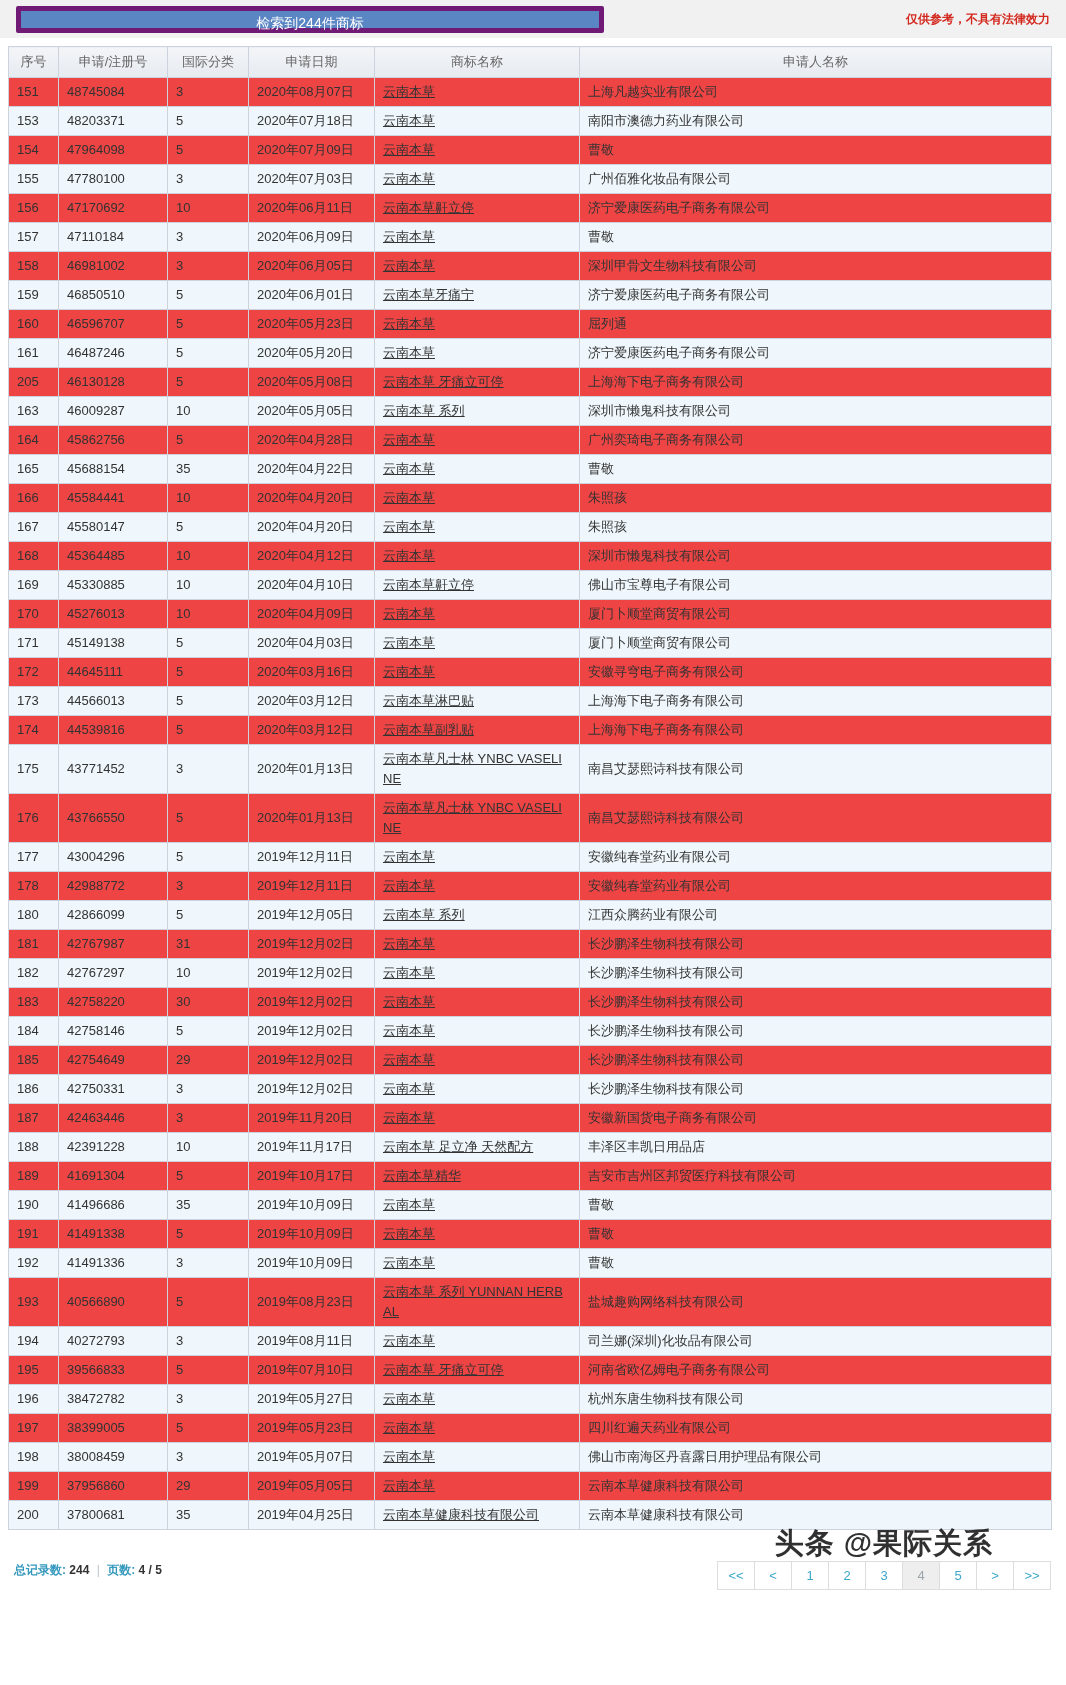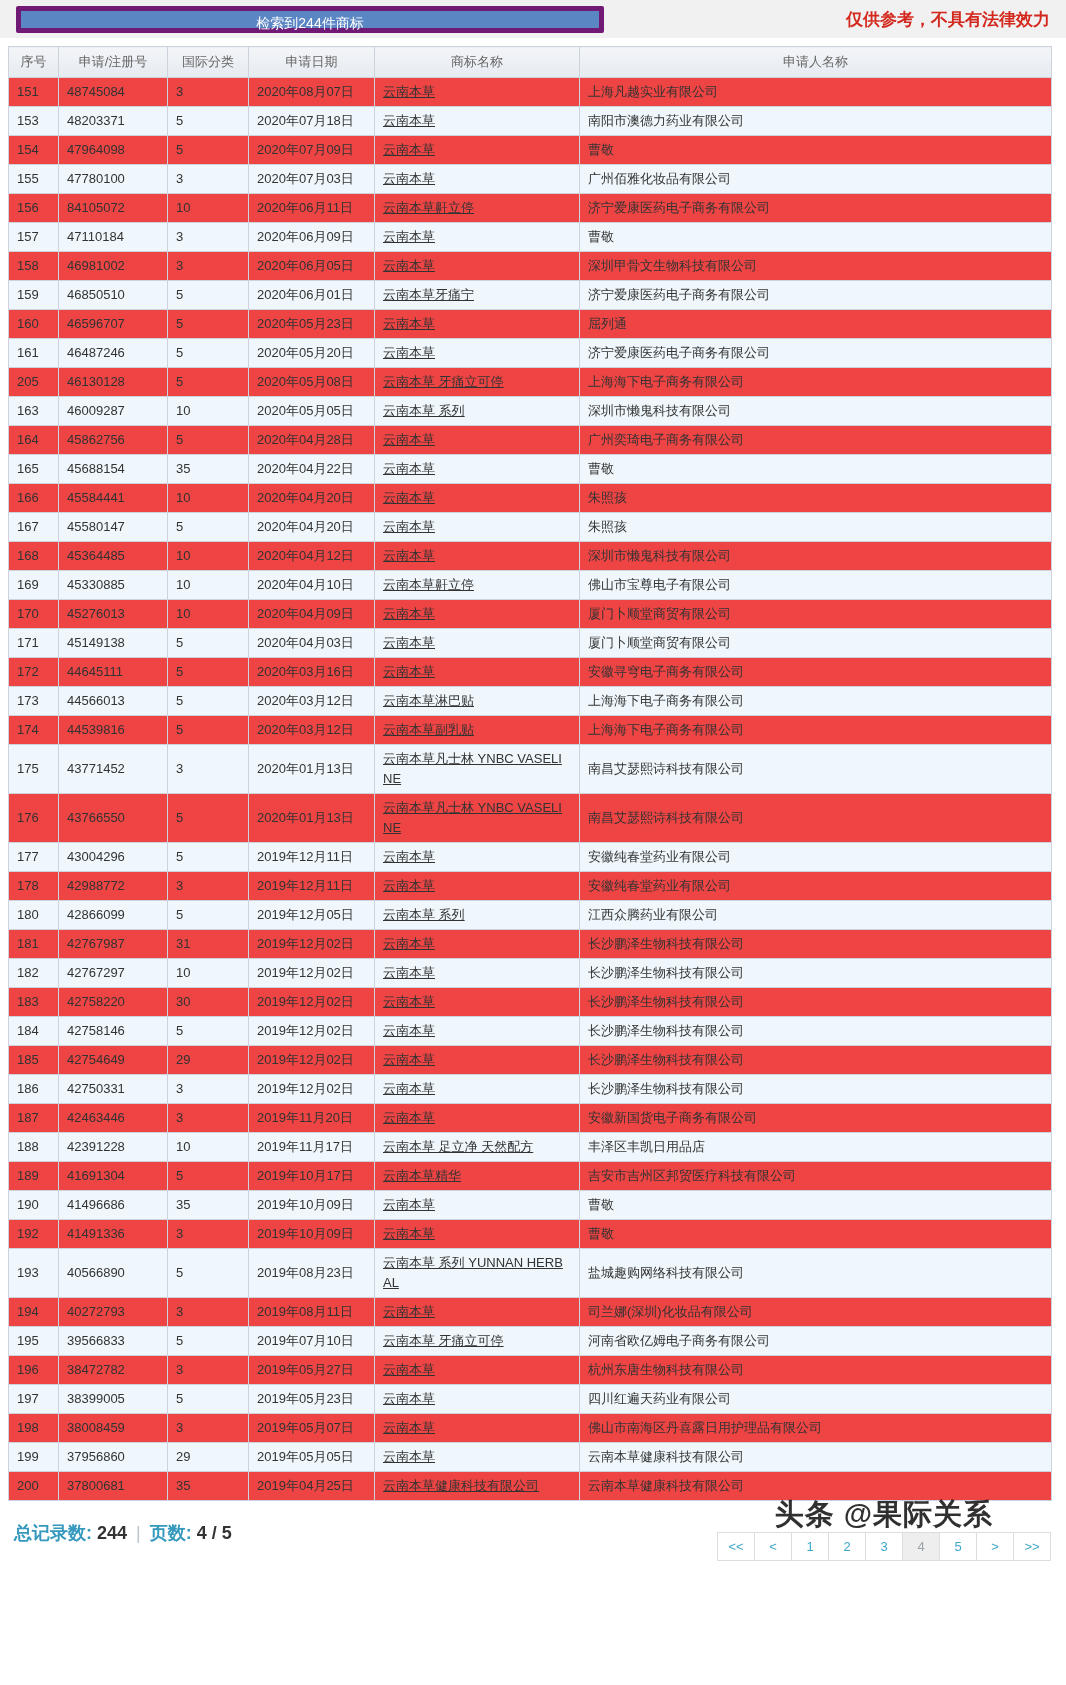--- a/index.html
+++ b/index.html
@@ -28,21 +28,21 @@
     font-size: 14px;
     line-height: 25px;
     text-align: center;
     cursor: pointer;
   }
   .disclaimer {
     margin-left: auto;
     margin-right: 16px;
     color: #d3281e;
     font-weight: bold;
-    font-size: 17px;
+    font-size: 12px;
   }
   
   table.results {
     border-collapse: collapse;
     table-layout: fixed;
     margin: 8px 0 0 8px;
     width: 1043px;
     font-size: 13px;
   }
   table.results th {
@@ -75,22 +75,22 @@
   
   .footer {
     position: relative;
     height: 62px;
     margin: 0 0 0 8px;
     width: 1043px;
   }
   .stats {
     position: absolute;
     left: 6px;
-    top: 20px;
-    font-size: 18px;
+    top: 32px;
+    font-size: 12px;
   }
   .stats .lbl { color: #3598bd; font-weight: bold; }
   .stats .val { color: #333; font-weight: bold; }
   .stats .sep { color: #b9c4cc; padding: 0 4px; }
   .pagination {
     position: absolute;
     right: 0;
     bottom: 2px;
     display: flex;
   }
@@ -180,21 +180,21 @@
       <tr>
         <td class="cell-seq">155</td>
         <td class="cell-reg">47780100</td>
         <td class="cell-class">3</td>
         <td class="cell-date">2020年07月03日</td>
         <td class="cell-name">云南本草</td>
         <td class="cell-app">广州佰雅化妆品有限公司</td>
       </tr>
       <tr>
         <td class="cell-seq">156</td>
-        <td class="cell-reg">84105072</td>
+        <td class="cell-reg">47170692</td>
         <td class="cell-class">10</td>
         <td class="cell-date">2020年06月11日</td>
         <td class="cell-name">云南本草鼾立停</td>
         <td class="cell-app">济宁爱康医药电子商务有限公司</td>
       </tr>
       <tr>
         <td class="cell-seq">157</td>
         <td class="cell-reg">47110184</td>
         <td class="cell-class">3</td>
         <td class="cell-date">2020年06月09日</td>
@@ -446,20 +446,28 @@
         <td class="cell-reg">41691304</td>
         <td class="cell-class">5</td>
         <td class="cell-date">2019年10月17日</td>
         <td class="cell-name">云南本草精华</td>
         <td class="cell-app">吉安市吉州区邦贸医疗科技有限公司</td>
       </tr>
       <tr>
         <td class="cell-seq">190</td>
         <td class="cell-reg">41496686</td>
         <td class="cell-class">35</td>
+        <td class="cell-date">2019年10月09日</td>
+        <td class="cell-name">云南本草</td>
+        <td class="cell-app">曹敬</td>
+      </tr>
+      <tr>
+        <td class="cell-seq">191</td>
+        <td class="cell-reg">41491338</td>
+        <td class="cell-class">5</td>
         <td class="cell-date">2019年10月09日</td>
         <td class="cell-name">云南本草</td>
         <td class="cell-app">曹敬</td>
       </tr>
       <tr>
         <td class="cell-seq">192</td>
         <td class="cell-reg">41491336</td>
         <td class="cell-class">3</td>
         <td class="cell-date">2019年10月09日</td>
         <td class="cell-name">云南本草</td>

